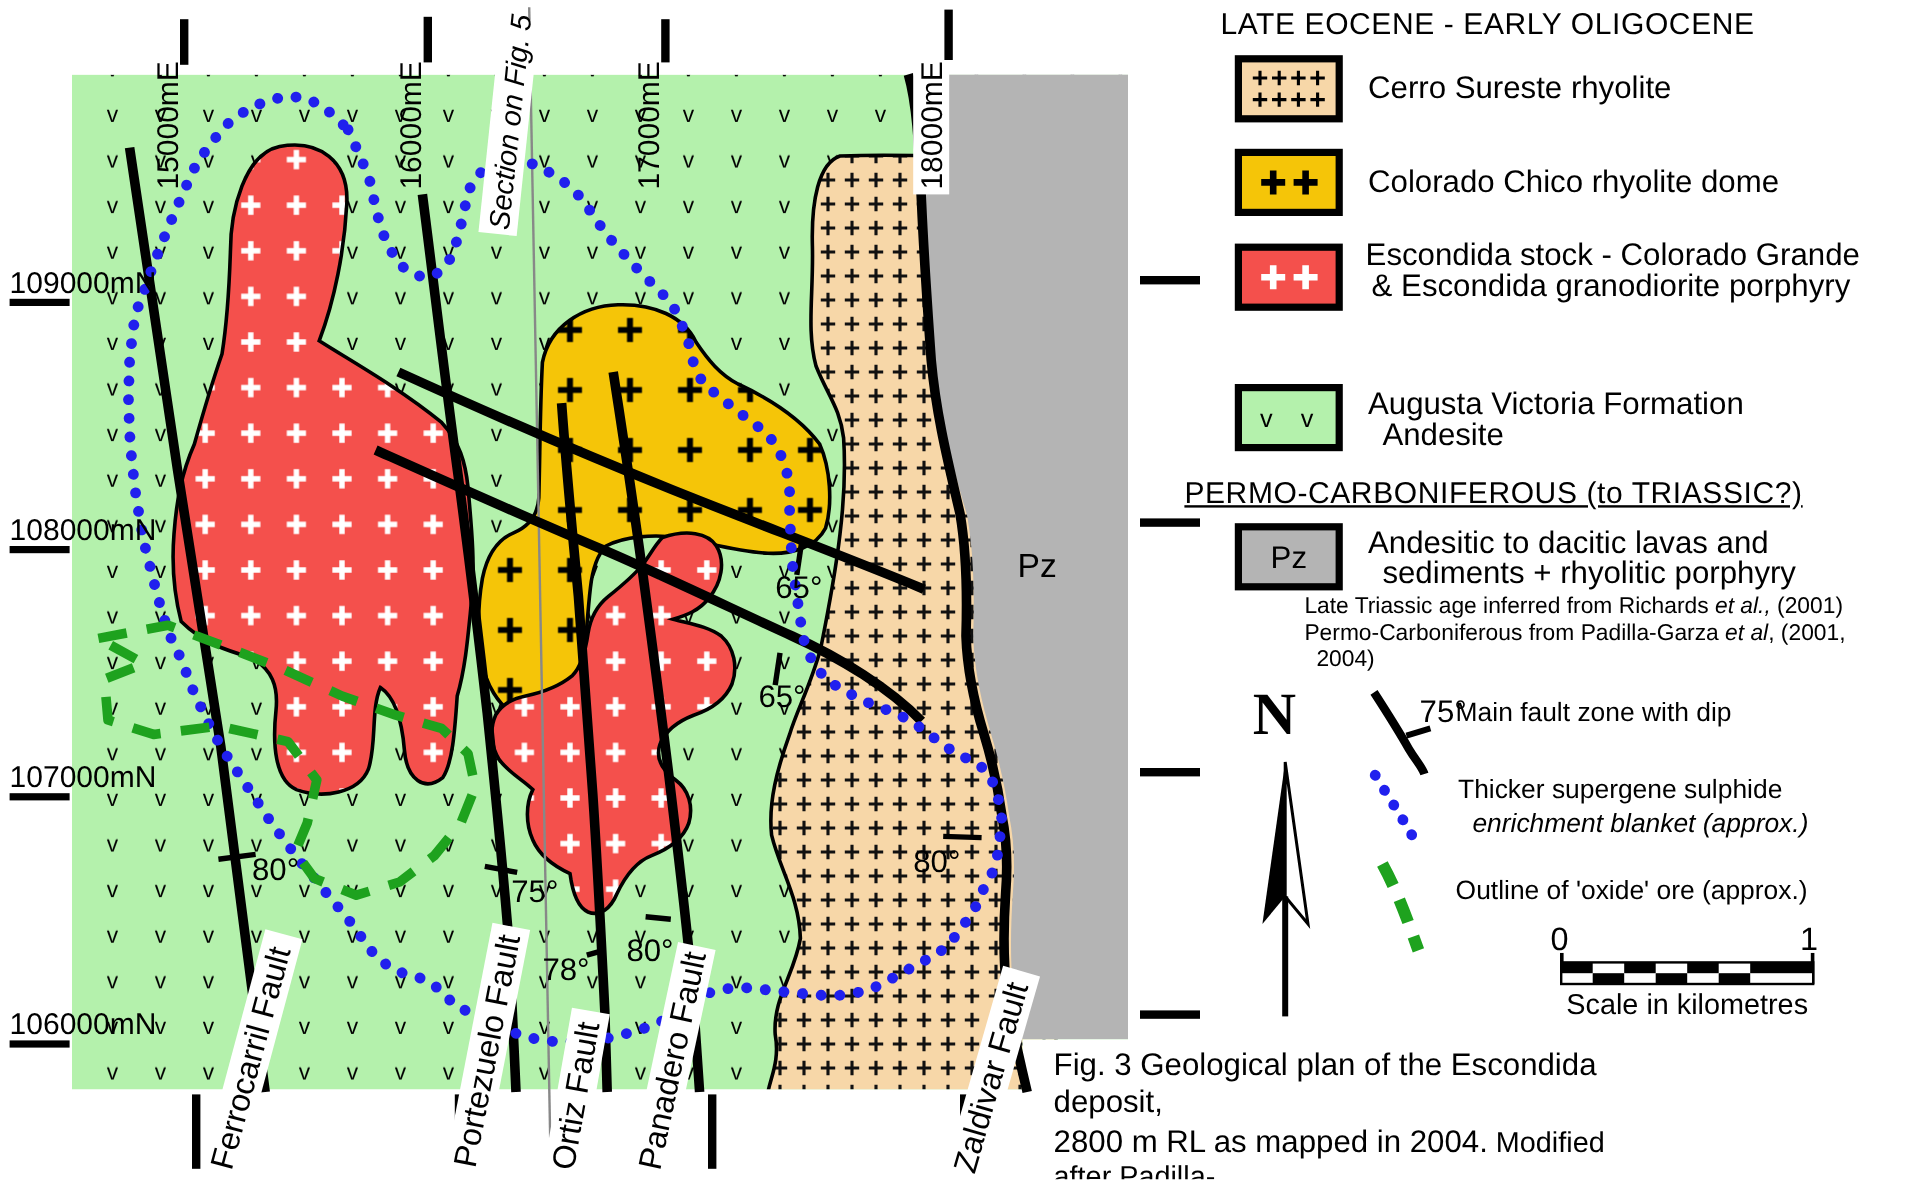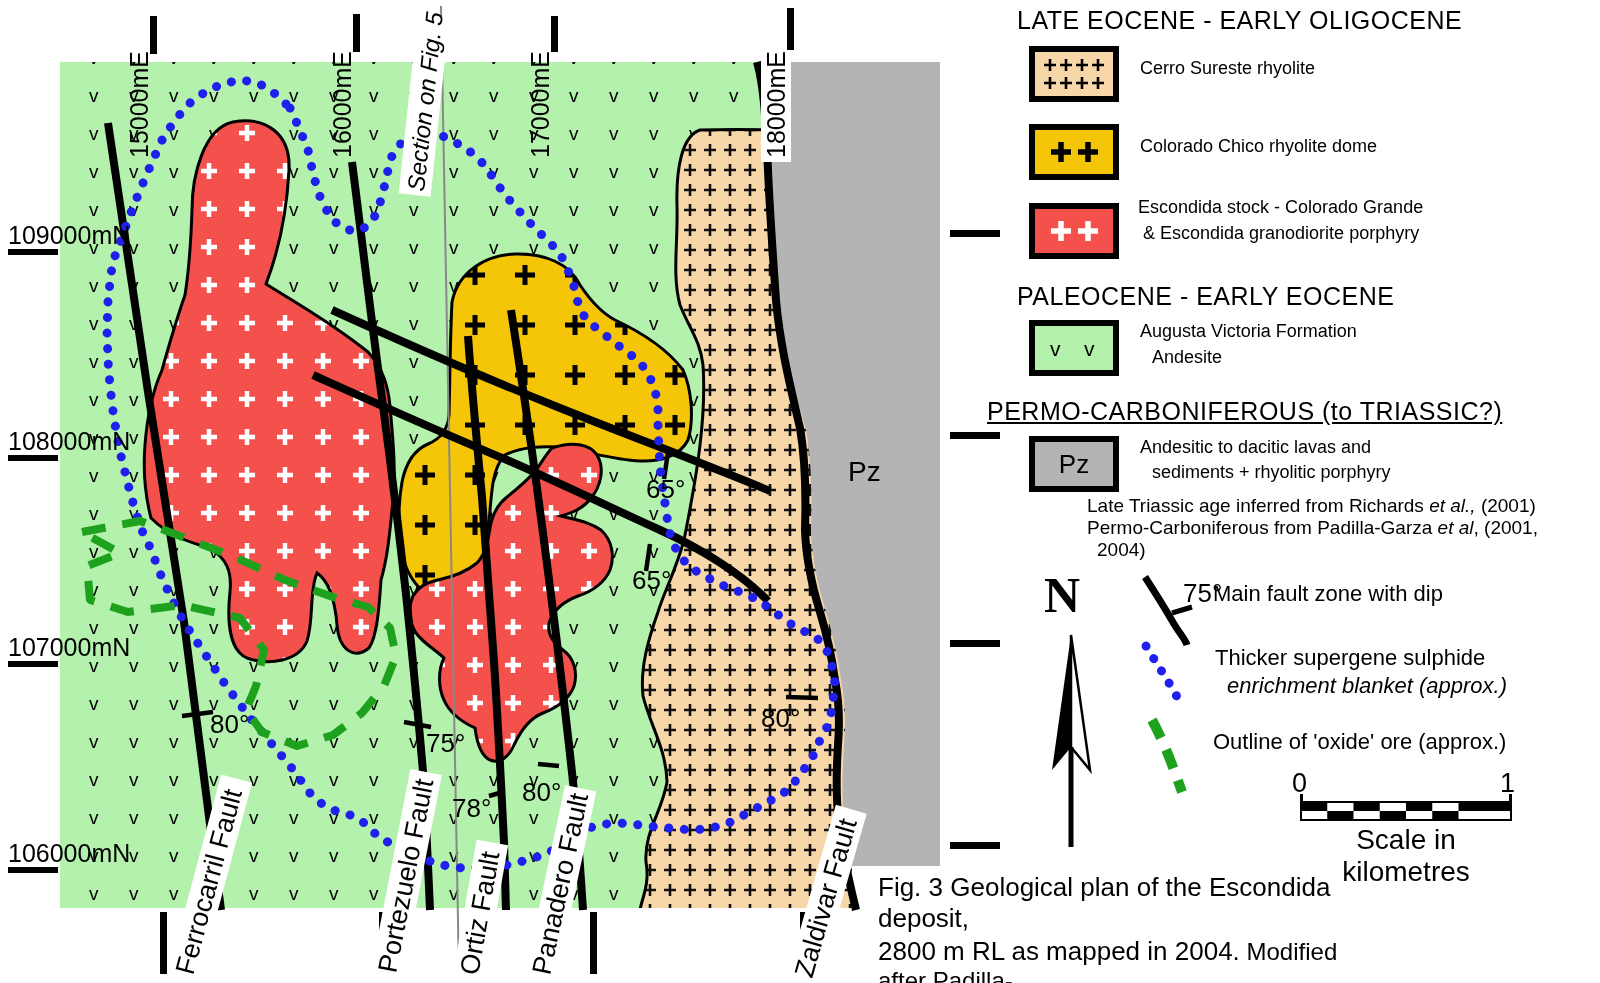--- a/index.html
+++ b/index.html
@@ -1,28 +1,28 @@
 <!DOCTYPE html>
 <html><head>
 <meta charset="utf-8">
 <style>
   html,body{margin:0;padding:0;background:#fff;}
   #page{position:relative;width:1600px;height:983px;background:#fff;overflow:hidden;
         font-family:"Liberation Sans",sans-serif;color:#000;}
   .abs{position:absolute;}
   .ltitle{font-size:25px;letter-spacing:.5px;}
-  .ilabel{font-size:18px;}
+  .ilabel{font-size:26px;}
   .note{font-size:19px;margin-left:35px;}
   .symlabel{font-size:22px;}
   .nletter{font-size:50px;font-weight:bold;font-family:"Liberation Serif",serif;}
   .capbig{font-size:26px;}
   .capsmall{font-size:24px;}
   svg text{font-family:"Liberation Sans",sans-serif;fill:#000;}
   .scalenum{font-size:27px;}
-  .scalecap{font-size:28px;}
+  .scalecap{font-size:24px;}
 </style>
 </head>
 <body>
 
 <div id="page">
 
   <svg class="abs" style="left:0;top:0;" width="1000" height="983" viewBox="0 0 1000 983">
     <defs>
       <clipPath id="mapClip">
         <polygon points="60,62 940,62 940,866 852,866 852,908 60,908"></polygon>
@@ -242,21 +242,20 @@
   </svg>
   <div class="abs ilabel" style="left:1140px;top:136px;">Colorado Chico rhyolite dome</div>
 
   <svg class="abs" style="left:1028px;top:202px;" width="92" height="58">
     <rect x="4" y="4" width="84" height="50" fill="#f4504c" stroke="#000" stroke-width="6"></rect>
     <path d="M23 29 H43 M33 19 V39 M50 29 H70 M60 19 V39" stroke="#fff" stroke-width="5.5" fill="none"></path>
   </svg>
   <div class="abs ilabel" style="left:1138px;top:197px;">Escondida stock - Colorado Grande</div>
   <div class="abs ilabel" style="left:1143px;top:223px;">&amp; Escondida granodiorite porphyry</div>
 
-  <div class="abs ltitle" style="left:1017px;top:282px;">PALEOCENE - EARLY EOCENE</div>
 
   <svg class="abs" style="left:1028px;top:319px;" width="92" height="58">
     <rect x="4" y="4" width="84" height="50" fill="#b4f1ac" stroke="#000" stroke-width="6"></rect>
     <text x="22" y="37" font-size="21">v</text>
     <text x="56" y="37" font-size="21">v</text>
   </svg>
   <div class="abs ilabel" style="left:1140px;top:321px;">Augusta Victoria Formation</div>
   <div class="abs ilabel" style="left:1152px;top:347px;">Andesite</div>
 
   <div class="abs ltitle" style="left:987px;top:397px;text-decoration:underline;">PERMO-CARBONIFEROUS (to TRIASSIC?)</div>

